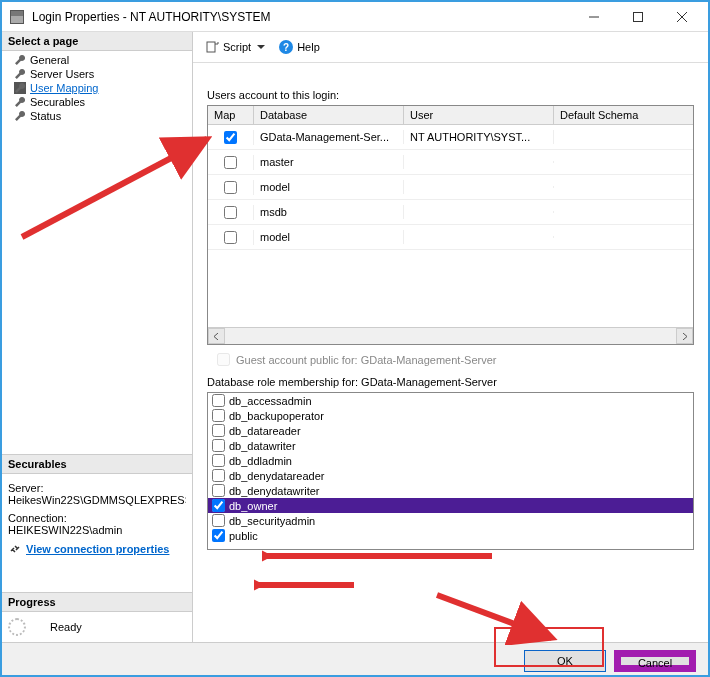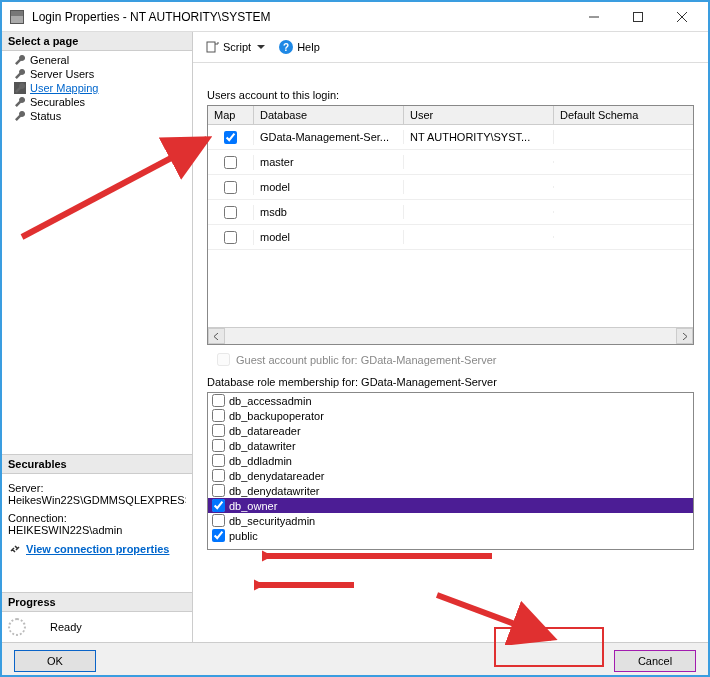--- a/index.html
+++ b/index.html
@@ -54,22 +54,22 @@
 .hscroll .arrow { width: 17px; border: 1px solid #ccc; display: flex; align-items: center; justify-content: center; cursor: pointer; background: #e8e8e8; }
 .hscroll .arrow svg { width: 7px; height: 7px; }
 .hscroll .track { flex: 1; }
 input[type=checkbox] { width: 13px; height: 13px; cursor: pointer; }
 .guest-row { display: flex; align-items: center; gap: 6px; margin: 8px 0 4px 10px; color: #888; }
 .guest-row input { opacity: 0.5; }
 .roles-label { margin: 6px 0 4px 0; font-size: 11px; }
 .roles-list { border: 1px solid #888; height: 158px; overflow: hidden; }
 .role-item { display: flex; align-items: center; gap: 4px; padding: 0 4px; height: 15px; }
 .role-item.selected { background: #4c1d95; color: #fff; }
-.footer { height: 36px; border-top: 1px solid #ccc; display: flex; align-items: center; justify-content: space-between; padding: 0 12px; gap: 8px; background: #f0f0f0; }
-.btn { width: 82px; height: 22px; font-size: 11px; background: #e1e1e1; border: 1px solid #a21caf; cursor: pointer; }
+.footer { height: 36px; border-top: 1px solid #ccc; display: flex; align-items: center; justify-content: flex-end; padding: 0 12px; gap: 8px; background: #f0f0f0; }
+.btn { width: 82px; height: 22px; font-size: 11px; background: #e1e1e1; border: 7px solid #a21caf; cursor: pointer; }
 .btn.primary { border: 1.5px solid #0a64c8; }
 .arrow-annot { position: absolute; pointer-events: none; z-index: 100; }
 .red-box { position: absolute; border: 2px solid #e03030; pointer-events: none; z-index: 99; }
 </style>
 </head>
 <body>
 
 <div class="titlebar">
   <div class="app-icon"></div>
   <div class="title">Login Properties - NT AUTHORITY\SYSTEM</div>

